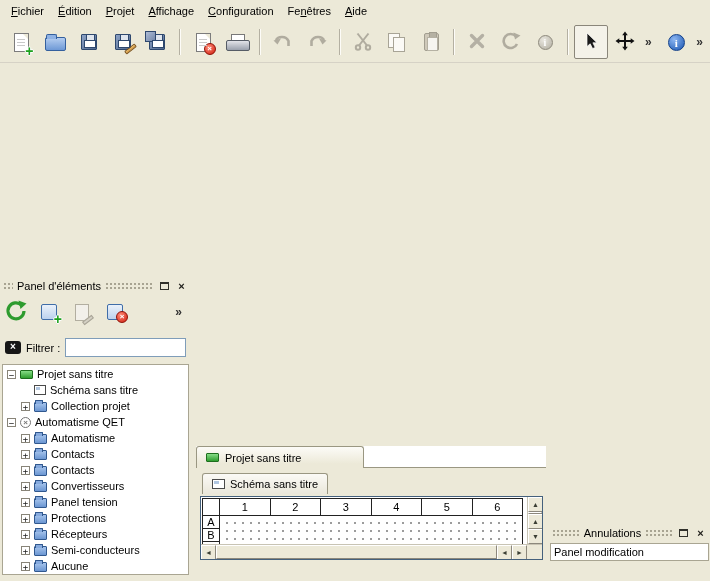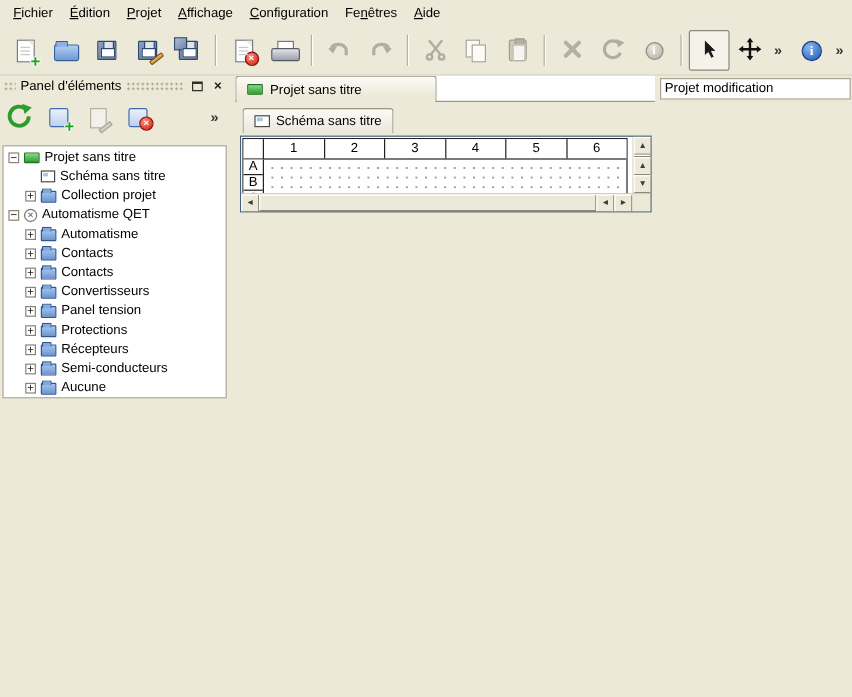--- a/index.html
+++ b/index.html
@@ -47,21 +47,21 @@
   .clipboard::after{content:'';position:absolute;top:3px;left:2px;width:9px;height:12px;background:#f6f5f0;border:1px solid #b5b1a3}
   .gray-i{width:15px;height:15px;border-radius:50%;background:radial-gradient(circle at 35% 30%,#e9e7df,#b2aea1);border:1px solid #8d897c;color:#fff;text-align:center}
   .gray-i::after{content:'i';font:bold 10px/14px "Liberation Serif",serif}
   .blue-i{width:17px;height:17px;border-radius:50%;background:radial-gradient(circle at 35% 30%,#8cb6f2,#1a55b0);border:1px solid #12408a;color:#fff;text-align:center}
   .blue-i::after{content:'i';font:bold 11px/16px "Liberation Serif",serif}
   .elbox{width:16px;height:16px;background:linear-gradient(#eaf1fa,#bcd2ee);border:1px solid #3f6da8;border-radius:2px;position:relative}
   .filterx{width:16px;height:13px;background:#161616;border-radius:3px;position:relative;flex:none}
   .filterx::after{content:'×';position:absolute;left:0;right:0;top:0;color:#fff;font:bold 10px/12px "Liberation Sans",sans-serif;text-align:center}
 
   
-  .workspace{flex:1;display:flex;align-items:flex-start;overflow:hidden}
+  .workspace{flex:1;display:flex;align-items:flex-end;overflow:hidden}
 
   
   .left-dock{width:191px;flex:none;display:flex;flex-direction:column;overflow:hidden}
   .right-dock{width:161px;flex:none;display:flex;flex-direction:column;overflow:hidden}
   .dock-title{height:17px;display:flex;align-items:center;gap:4px;padding:0 3px;flex:none}
   .grip{height:8px;background-image:radial-gradient(circle,#a8a492 0.8px,transparent 1px);background-size:4px 4px}
   .g-lead{width:10px;flex:none}
   .g-fill{flex:1}
   .dock-title-label{white-space:nowrap}
   .dock-btn{width:13px;height:12px;display:flex;align-items:center;justify-content:center;flex:none}
@@ -276,20 +276,25 @@
             </span>
         </div>
         <div class="dbtn">
           <span class="ic elbox">
               <span class="badge-x-red"></span>
             </span>
         </div>
         <div class="chev dchev">»</div>
       </div>
 
+      <div class="filter-row">
+        <span class="filterx"></span>
+        <span>Filtrer :</span>
+        <input class="filter-input" type="text" value="" style="">
+      </div>
 
       <div class="tree">
           <div class="tree-row d0">
             <span class="expander">−</span>
             <span class="ticon ticon-project"></span>
             <span class="tlabel">Projet sans titre</span>
           </div>
           <div class="tree-row d1">
             <span class="expander none"></span>
             <span class="ticon ticon-schema"></span>
@@ -403,19 +408,30 @@
             <div class="sb-thumb"></div>
             <div class="sbb left"></div>
             <div class="sbb right"></div>
           </div>
           <div class="sb-corner"></div>
         </div>
       </div>
     </div>
 
     <div class="right-dock">
+      <div class="dock-title">
+        <div class="grip g-fill"></div>
+        <span class="dock-title-label">Annulations</span>
+        <div class="grip g-fill"></div>
+        <div class="dock-btn">
+            <span class="float-glyph"></span>
+          </div>
+        <div class="dock-btn">
+            <span class="close-glyph"></span>
+          </div>
+      </div>
       <div class="undo-list">
-        <div class="undo-empty">Projet modification</div>
+        <div class="undo-empty">Panel modification</div>
       </div>
     </div>
 
   </div>
 </div>
 
 </body></html>

